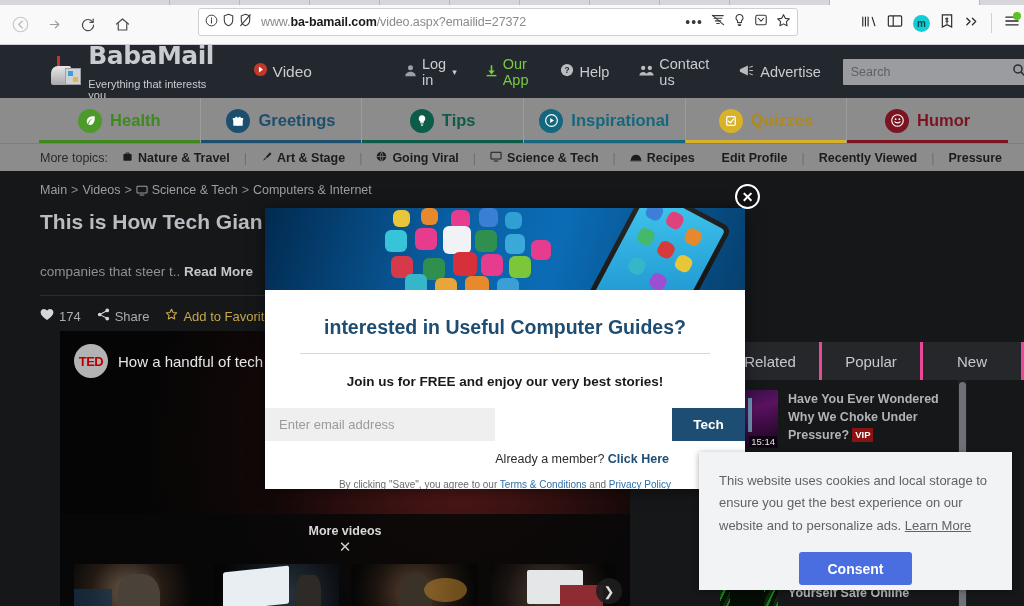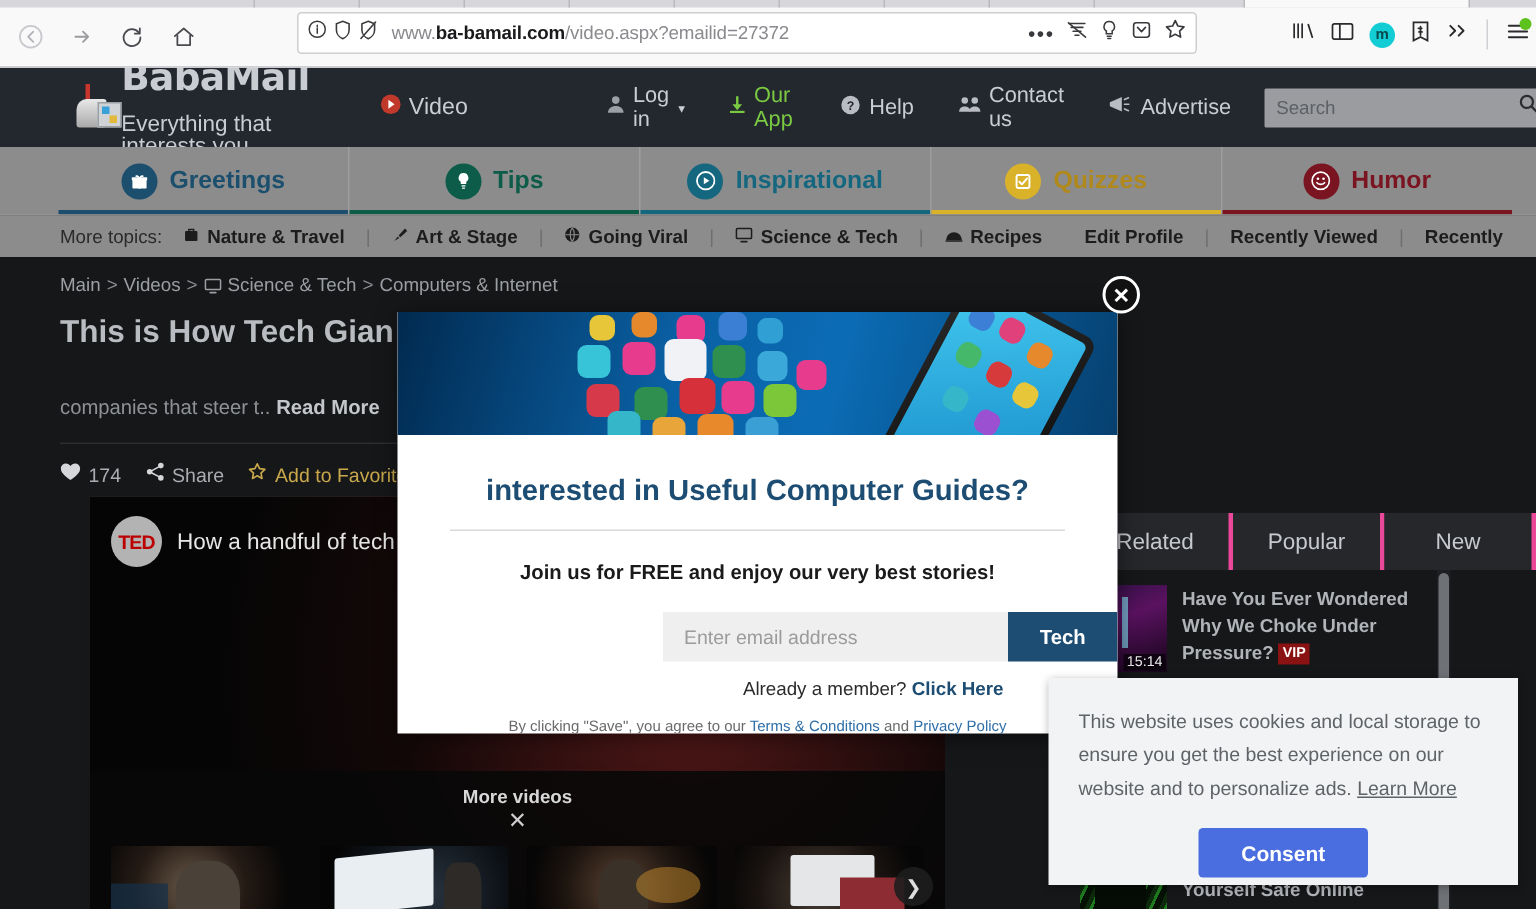--- a/index.html
+++ b/index.html
@@ -51,21 +51,21 @@
     position: absolute; top: 45px; left: 0; width: 1024px; height: 53px;
     background: #23272e; display: flex; align-items: center; z-index: 10;
   }
   .logo-wrap { display: flex; align-items: center; margin-left: 48px; gap: 7px; }
   .logo-mark { width: 36px; height: 32px; position: relative; }
   .logo-txt { line-height: 1; }
   .logo-txt .b1 {
     font-size: 25px; font-weight: 700; color: #c9ccd1; letter-spacing: -0.5px;
     display: block; font-family: "DejaVu Sans", sans-serif;
   }
-  .logo-txt .b2 { font-size: 15px; color: #c9ccd1; display: block; margin-top: 11px; }
+  .logo-txt .b2 { font-size: 11px; color: #c9ccd1; display: block; margin-top: 11px; }
   .hdr-item {
     display: flex; align-items: center; gap: 5px; font-size: 14.5px; color: #c9ccd1;
   }
   .hdr-video { margin-left: 36px; font-size: 15.5px; }
   .hdr-login { margin-left: 92px; }
   .hdr-app { margin-left: 28px; color: #7ac943; }
   .hdr-help { margin-left: 32px; }
   .hdr-contact { margin-left: 30px; }
   .hdr-adv { margin-left: 30px; }
   .search-box {
@@ -237,21 +237,21 @@
     color: #fff; font-size: 14px; font-weight: 700; z-index: 45; pointer-events: auto;
   }
   .modal-h {
     text-align: center; font-size: 19.5px; font-weight: 700; color: #1d4d72;
     margin-top: 26px; padding: 0 14px;
   }
   .modal-hr { width: 410px; height: 1px; background: #d8d8d8; margin: 14px auto 0; }
   .modal-sub {
     text-align: center; font-size: 13.5px; font-weight: 700; color: #1a1a1a; margin-top: 20px;
   }
-  .form-row { display: flex; justify-content: flex-end; margin-top: 19px; }
+  .form-row { display: flex; justify-content: space-between; margin-top: 19px; }
   .email-input {
     width: 230px; height: 33px; background: #efefef; border: 0; outline: none;
     padding: 0 14px; font-size: 13px; color: #555;
     font-family: "Liberation Sans", sans-serif;
   }
   .email-input::placeholder { color: #9b9b9b; }
   .save-btn {
     width: 73px; height: 33px; background: #1d4d72; color: #fff; border: 0;
     font-size: 13.5px; font-weight: 700; font-family: "Liberation Sans", sans-serif;
   }
@@ -493,20 +493,29 @@
             <circle cx="6.8" cy="6.8" r="4.6"></circle>
             <path d="M10.4 10.4L14.2 14.2" stroke-linecap="round"></path>
           </svg>
       </span>
     </div>
   </div>
 
   <div class="mainnav">
     <div class="spacer"></div>
 
+    <div class="nav-tab">
+      <span class="nav-icon" style="background:#4c9a2a">
+        <svg width="13" height="13" viewBox="0 0 14 14" fill="#fff">
+            <path d="M11.5 2.5C7 2 3 4 3 8c0 1 .3 2 .8 2.7C5 7 7.5 5.2 10 4.6 7.8 5.9 5.5 8 4.5 11.4c.7.3 1.4.4 2 .4 4 0 5.5-4.3 5-9.3z"></path>
+          </svg>
+      </span>
+      <span style="color:#3f8a1e">Health</span>
+      <span class="under" style="background:#3f8a1e"></span>
+    </div>
 
     <div class="nav-tab">
       <span class="nav-icon" style="background:#1c4f6e">
         <svg width="12" height="12" viewBox="0 0 14 14" fill="#fff">
             <rect x="1.5" y="5.5" width="11" height="7" rx="0.6"></rect>
             <rect x="1" y="3.6" width="12" height="2.4" rx="0.5"></rect>
             <rect x="6.1" y="3.6" width="1.8" height="8.9"></rect>
             <path d="M7 3.6C6 1.6 3.4 1.6 3.8 3.2c.2.7 1.8.5 3.2.4zM7 3.6c1-2 3.6-2 3.2-.4-.2.7-1.8.5-3.2.4z"></path>
           </svg>
       </span>
@@ -618,21 +627,21 @@
           </svg>
       </span>
       <span>Recipes</span>
     </span>
 
     <span class="right-links">
       <span>Edit Profile</span>
       <span class="divider">|</span>
       <span>Recently Viewed</span>
       <span class="divider">|</span>
-      <span>Recently</span>
+      <span>Pressure</span>
     </span>
   </div>
 
   <div class="site-body">
 
     <div class="content-col">
       <div class="breadcrumb">
         <span>Main</span>
         <span class="sep">&gt;</span>
         <span>Videos</span>

